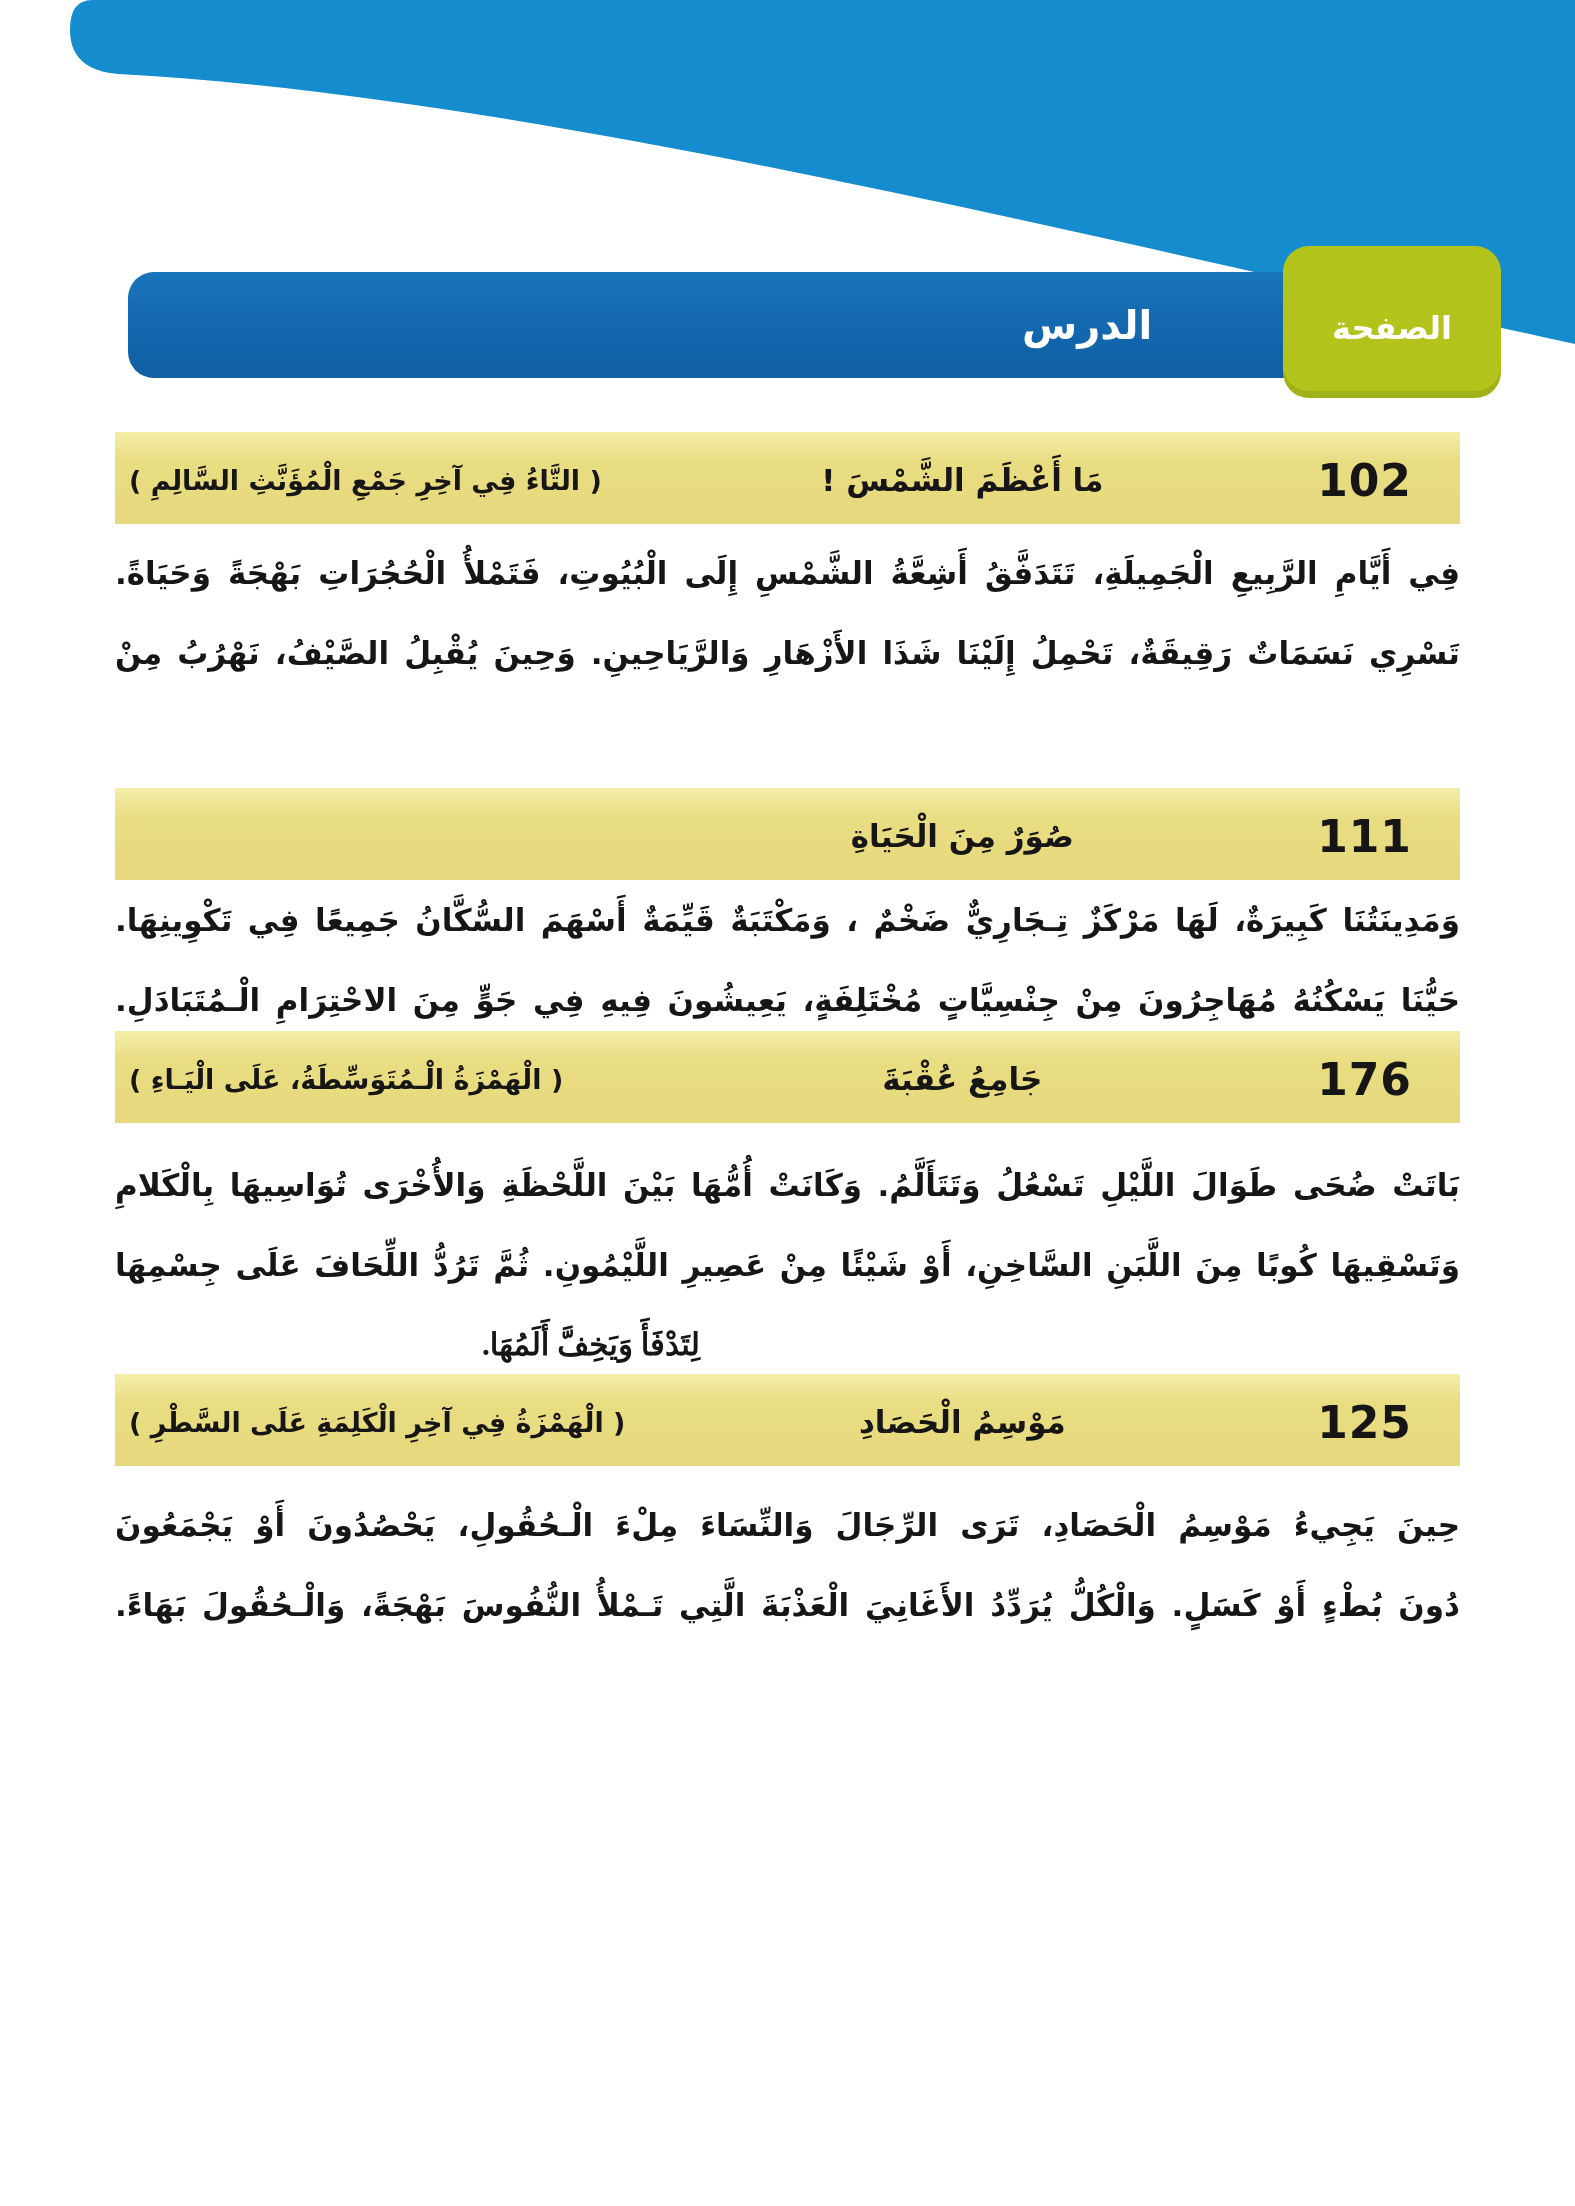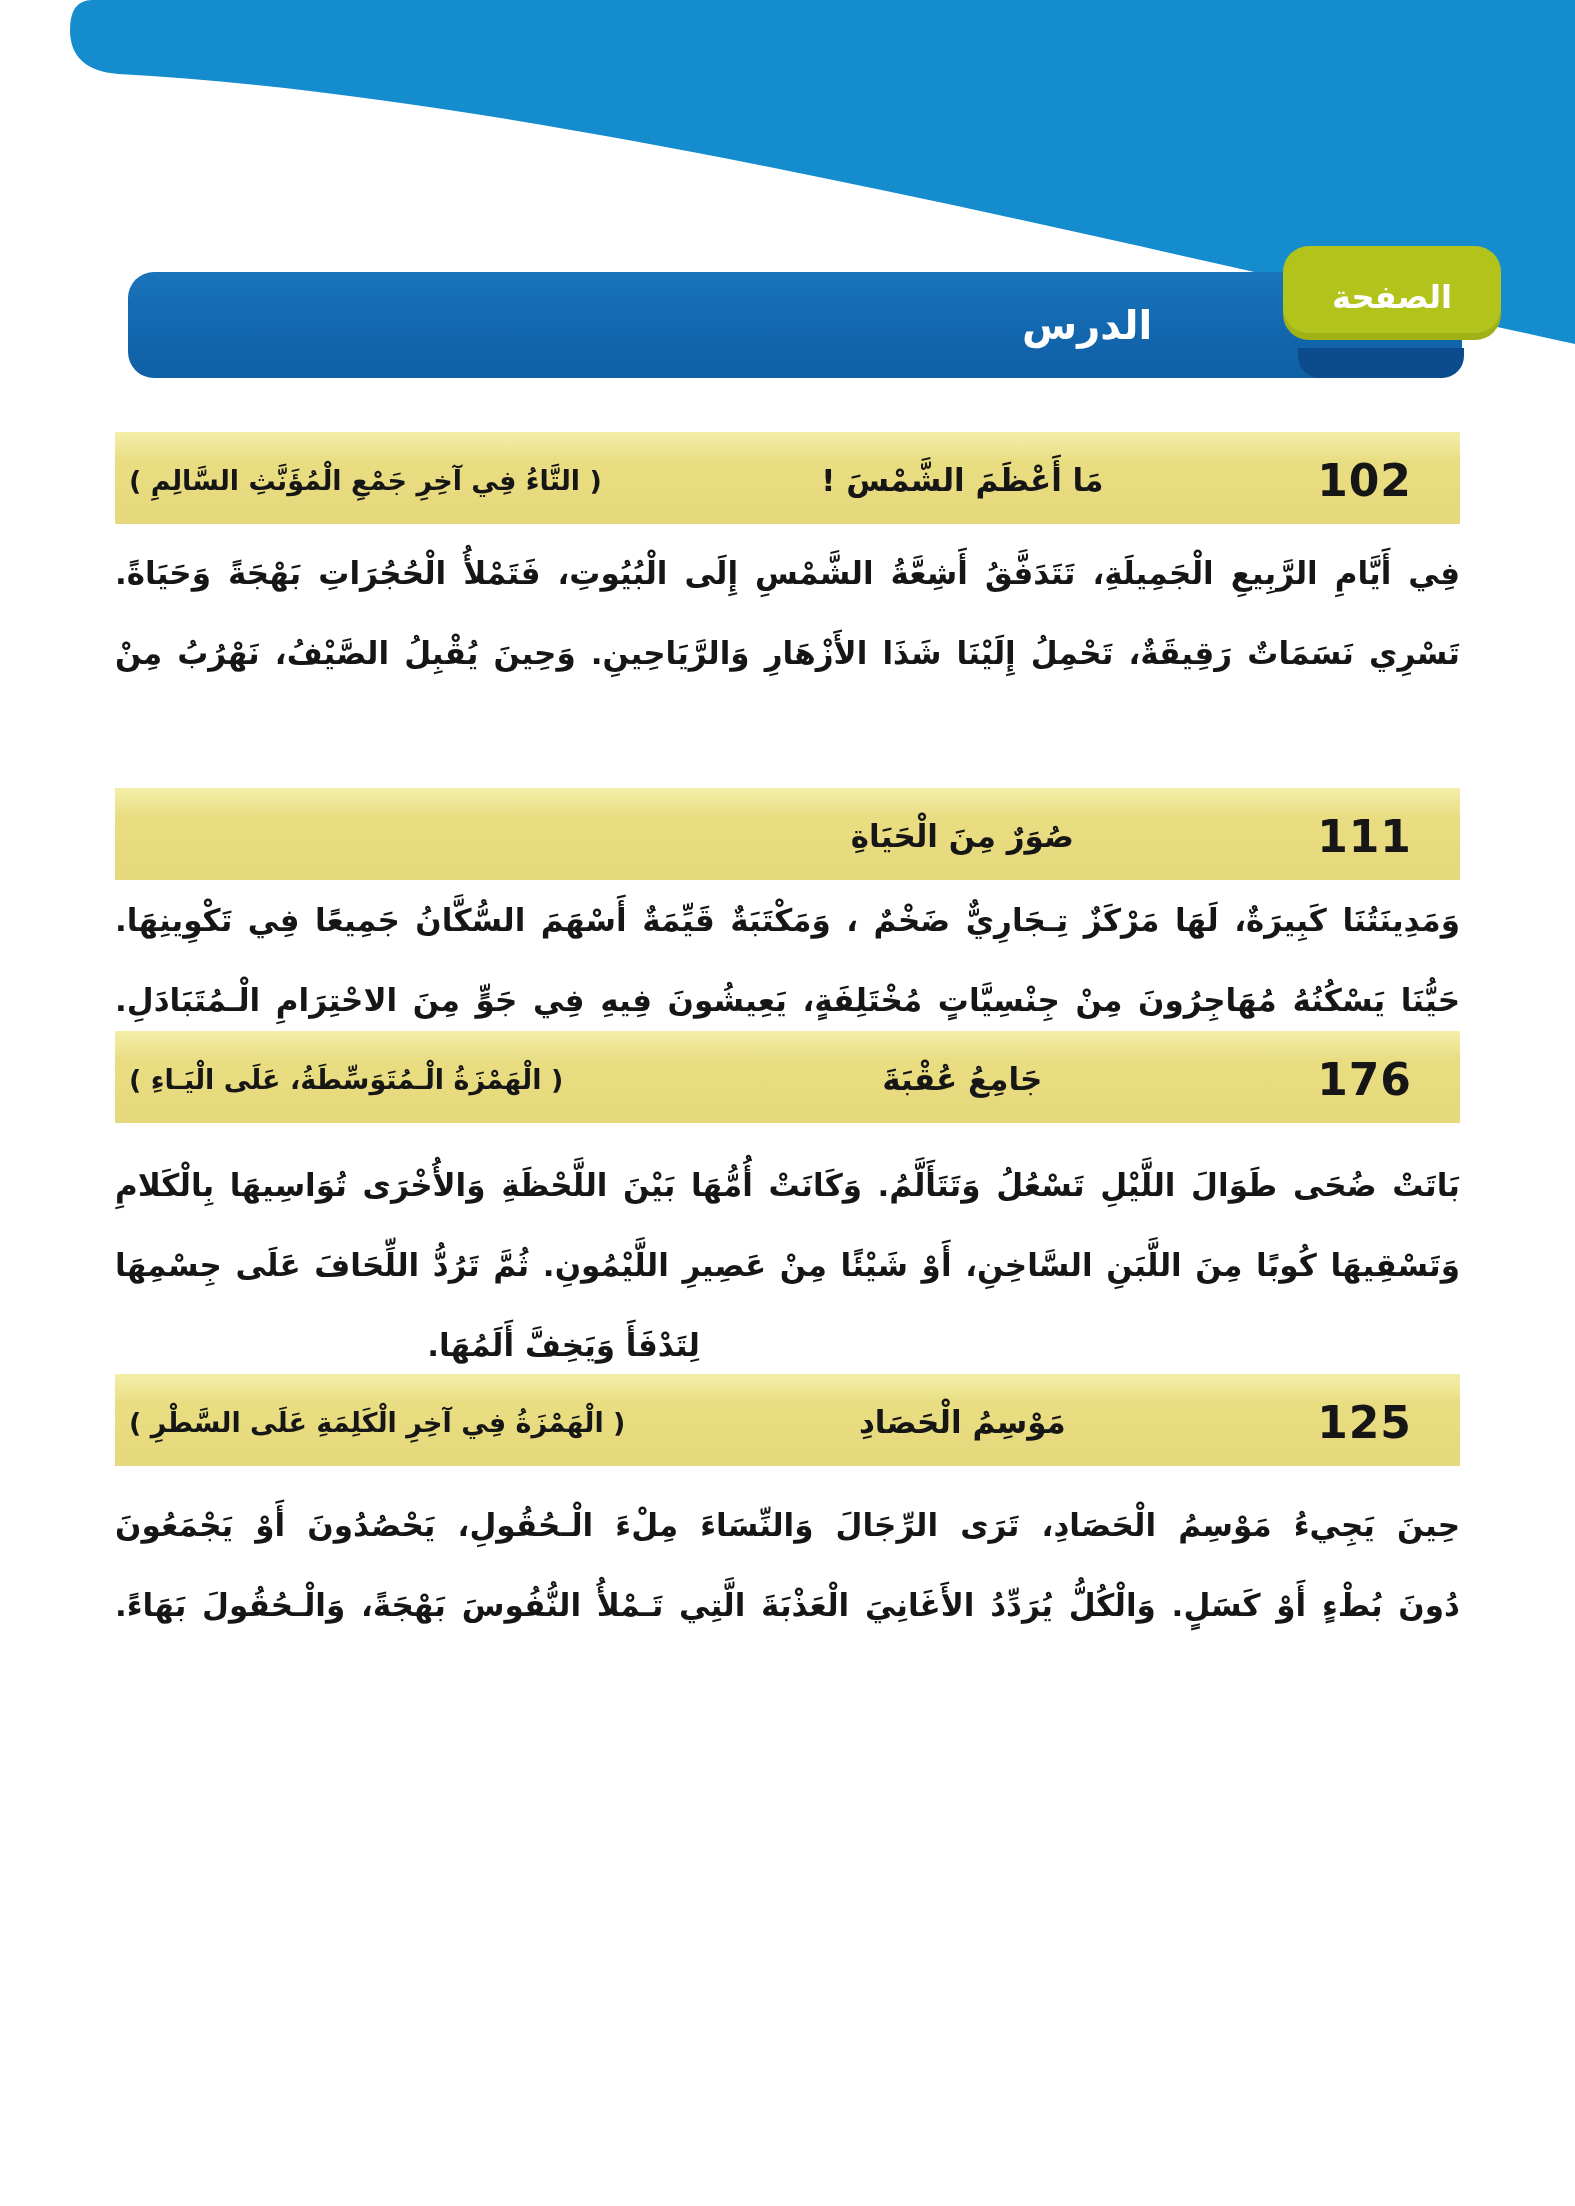--- a/index.html
+++ b/index.html
@@ -22,21 +22,21 @@
   .lesson-label{
     position:absolute;left:71%;top:50%;transform:translate(-50%,-50%);
     color:#ffffff;font-size:40px;font-weight:bold;white-space:nowrap;margin-left:12px;
   }
   .tab-shadow{
     position:absolute;left:1298px;top:348px;width:166px;height:30px;
     background:var(--tab-shadow-blue,#0c4b8c);
     border-radius:0 0 22px 22px;z-index:3;
   }
   .page-tab{
-    position:absolute;left:1283px;top:246px;width:218px;height:94px;
+    position:absolute;left:1283px;top:246px;width:218px;height:152px;
     background:var(--tab-green,#b2c41c);
     border-radius:26px;z-index:4;
     box-shadow:inset 0 -7px 0 rgba(60,80,0,0.15);
   }
   .page-tab-label{
     position:absolute;left:50%;top:54%;transform:translate(-50%,-50%);
     color:#ffffff;font-size:32px;font-weight:bold;white-space:nowrap;
   }
   
   .row-bar{
@@ -71,21 +71,21 @@
   }
   .line.full{
     text-align:justify;
     text-align-last:justify;
     -moz-text-align-last:justify;
     white-space:normal;
     overflow:hidden;
   }
   .line.short{text-align:right;}
   .line.short.indent-a{padding-left:0;padding-right:65px;}
-  .line.short.indent-b{padding-left:0;padding-right:760px;}
+  .line.short.indent-b{padding-left:0;padding-right:760px;font-family:Liberation Serif, serif;}
 </style>
 </head>
 <body>
 
 <div class="page">
 
   <svg class="banner-svg" width="1575" height="360" viewBox="0 0 1575 360" aria-hidden="true">
     <path d="M 92 0 H 1575 V 344 C 1120 245, 540 96, 118 74 Q 70 70 70 30 Q 70 0 92 0 Z" fill="var(--banner-blue,#148ccd)"></path>
   </svg>
 

